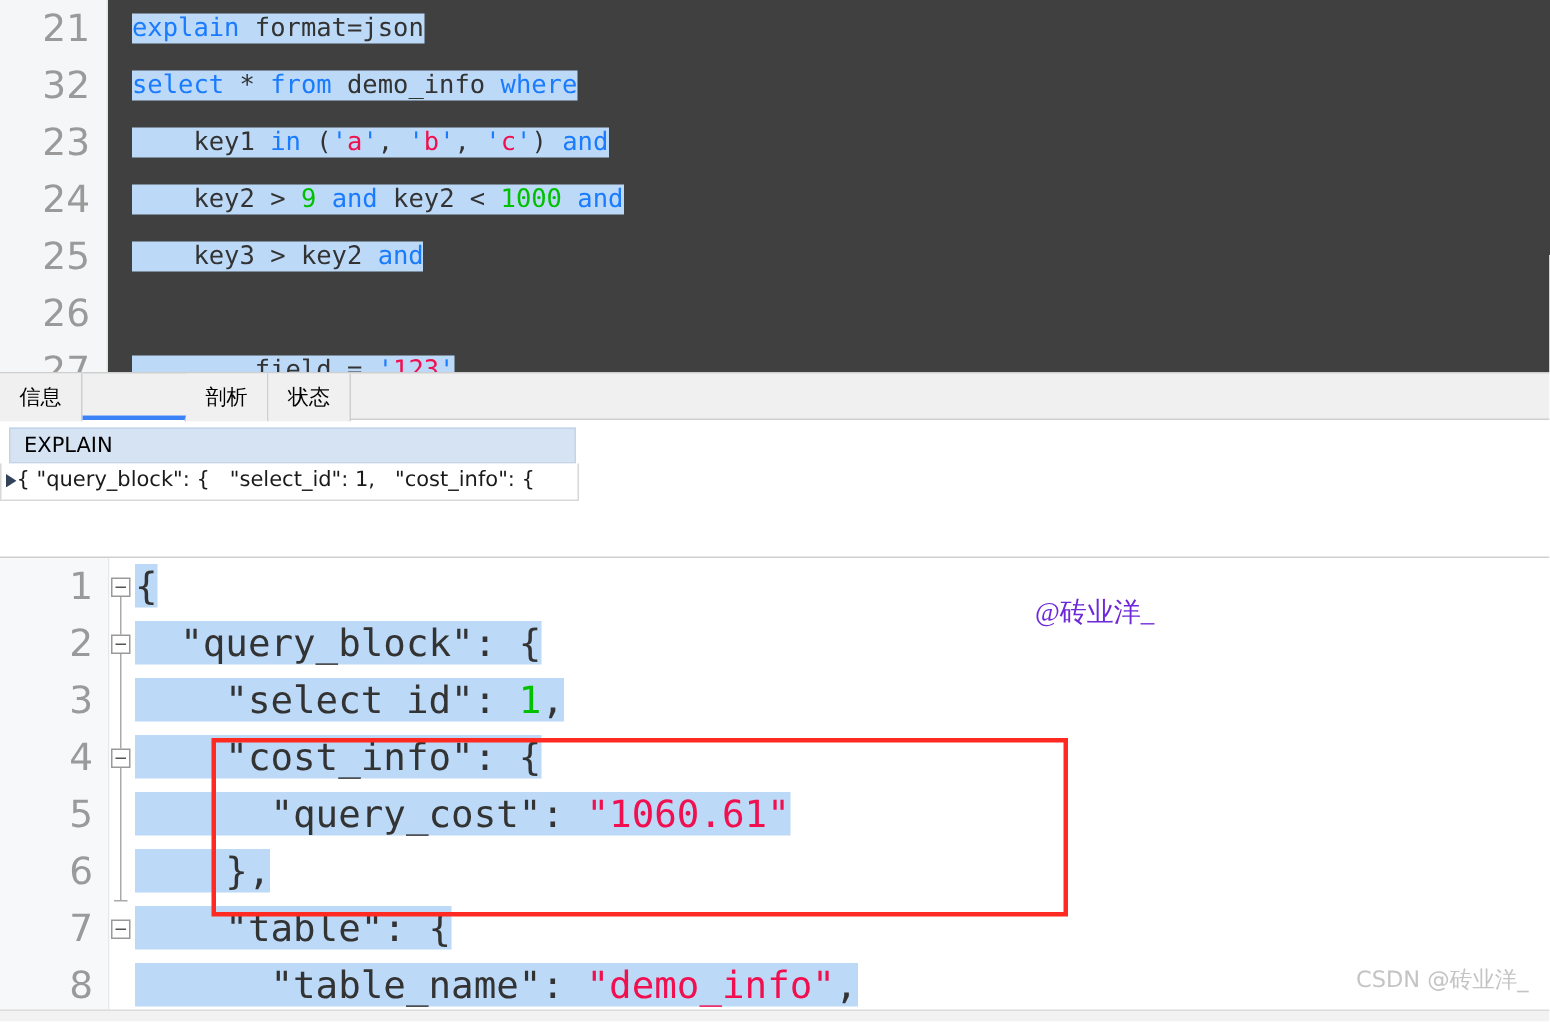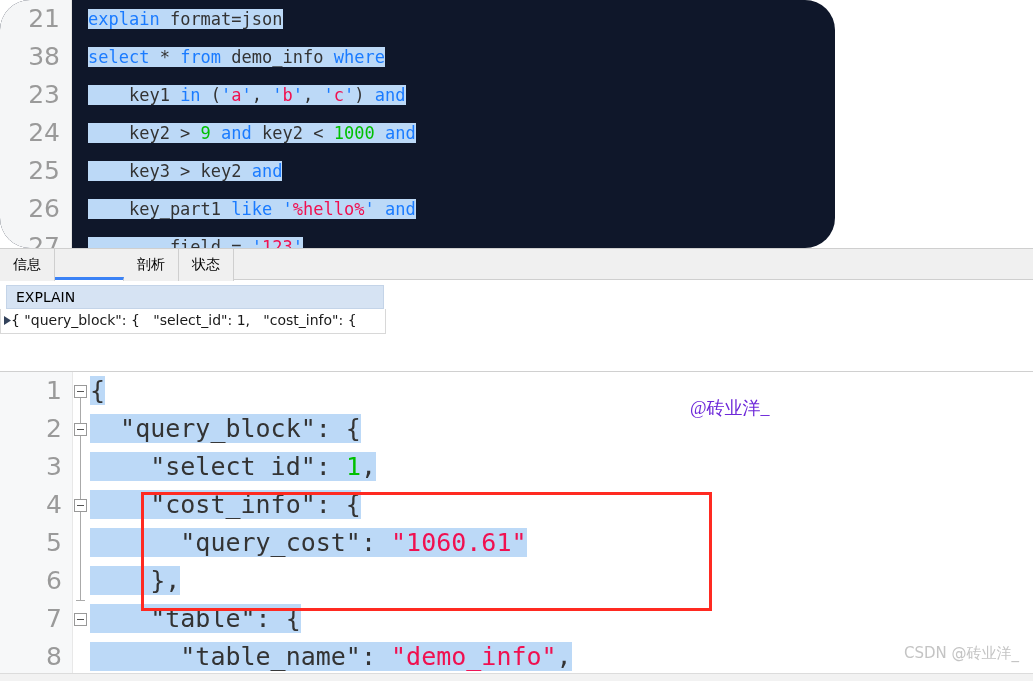--- a/index.html
+++ b/index.html
@@ -7,22 +7,22 @@
     margin: 0; padding: 0;
     width: 1033px; height: 681px;
     background: #ffffff;
     font-family: "DejaVu Sans", sans-serif;
     overflow: hidden;
   }
   #root { position: relative; width: 1033px; height: 681px; background:#fff; }
 
   
   .sql-editor {
-    position: absolute; left: 0; top: 0; width: 835px; height: 248px;
-    background: #0f172a; overflow: hidden; border-radius: 30px;
+    position: absolute; left: 0; top: 0; width: 1033px; height: 248px;
+    background: #404040; overflow: hidden;
   }
   .sql-gutter {
     position: absolute; left: 0; top: 0; width: 72px; height: 248px;
     background: #f5f6f7; border-right: 1px solid #e3e3e3;
   }
   .sql-lines {
     position: absolute; left: 0; top: 0; width: 1033px; height: 248px;
   }
   .sql-row { position: relative; height: 38px; line-height: 38px; white-space: pre; }
   .sql-num {
@@ -152,25 +152,25 @@
 </style>
 </head>
 <body>
 
 <div id="root">
 
   <div class="sql-editor">
     <div class="sql-gutter"></div>
     <div class="sql-lines" id="sql-lines">
         <div class="sql-row"><div class="sql-num">21</div><div class="sql-code"><span class="sel"><span class="kw">explain</span><span class="pl"> </span><span class="pl">format</span><span class="pl">=</span><span class="pl">json</span></span></div></div>
-        <div class="sql-row"><div class="sql-num">38</div><div class="sql-code"><span class="sel"><span class="kw">select</span><span class="pl"> * </span><span class="kw">from</span><span class="pl"> demo_info </span><span class="kw">where</span></span></div></div>
+        <div class="sql-row"><div class="sql-num">32</div><div class="sql-code"><span class="sel"><span class="kw">select</span><span class="pl"> * </span><span class="kw">from</span><span class="pl"> demo_info </span><span class="kw">where</span></span></div></div>
         <div class="sql-row"><div class="sql-num">23</div><div class="sql-code"><span class="sel"><span class="pl">    key1 </span><span class="kw">in</span><span class="pl"> (</span><span class="q">'</span><span class="str">a</span><span class="q">'</span><span class="pl">, </span><span class="q">'</span><span class="str">b</span><span class="q">'</span><span class="pl">, </span><span class="q">'</span><span class="str">c</span><span class="q">'</span><span class="pl">) </span><span class="kw">and</span></span></div></div>
         <div class="sql-row"><div class="sql-num">24</div><div class="sql-code"><span class="sel"><span class="pl">    key2 &gt; </span><span class="num">9</span><span class="pl"> </span><span class="kw">and</span><span class="pl"> key2 &lt; </span><span class="num">1000</span><span class="pl"> </span><span class="kw">and</span></span></div></div>
         <div class="sql-row"><div class="sql-num">25</div><div class="sql-code"><span class="sel"><span class="pl">    key3 &gt; key2 </span><span class="kw">and</span></span></div></div>
-        <div class="sql-row"><div class="sql-num">26</div><div class="sql-code"><span class="sel"><span class="pl">    key_part1 </span><span class="kw">like</span><span class="pl"> </span><span class="q">'</span><span class="str">%hello%</span><span class="q">'</span><span class="pl"> </span><span class="kw">and</span></span></div></div>
+        <div class="sql-row"><div class="sql-num">26</div></div>
         <div class="sql-row"><div class="sql-num">27</div><div class="sql-code"><span class="sel"><span class="pl">        field = </span><span class="q">'</span><span class="str">123</span><span class="q">'</span></span></div></div>
       </div>
   </div>
 
   <div class="tabbar">
     <div class="tabs" id="tabs">
         <div class="tab">
           <span>信息</span>
         </div>
         <div class="tab active">

